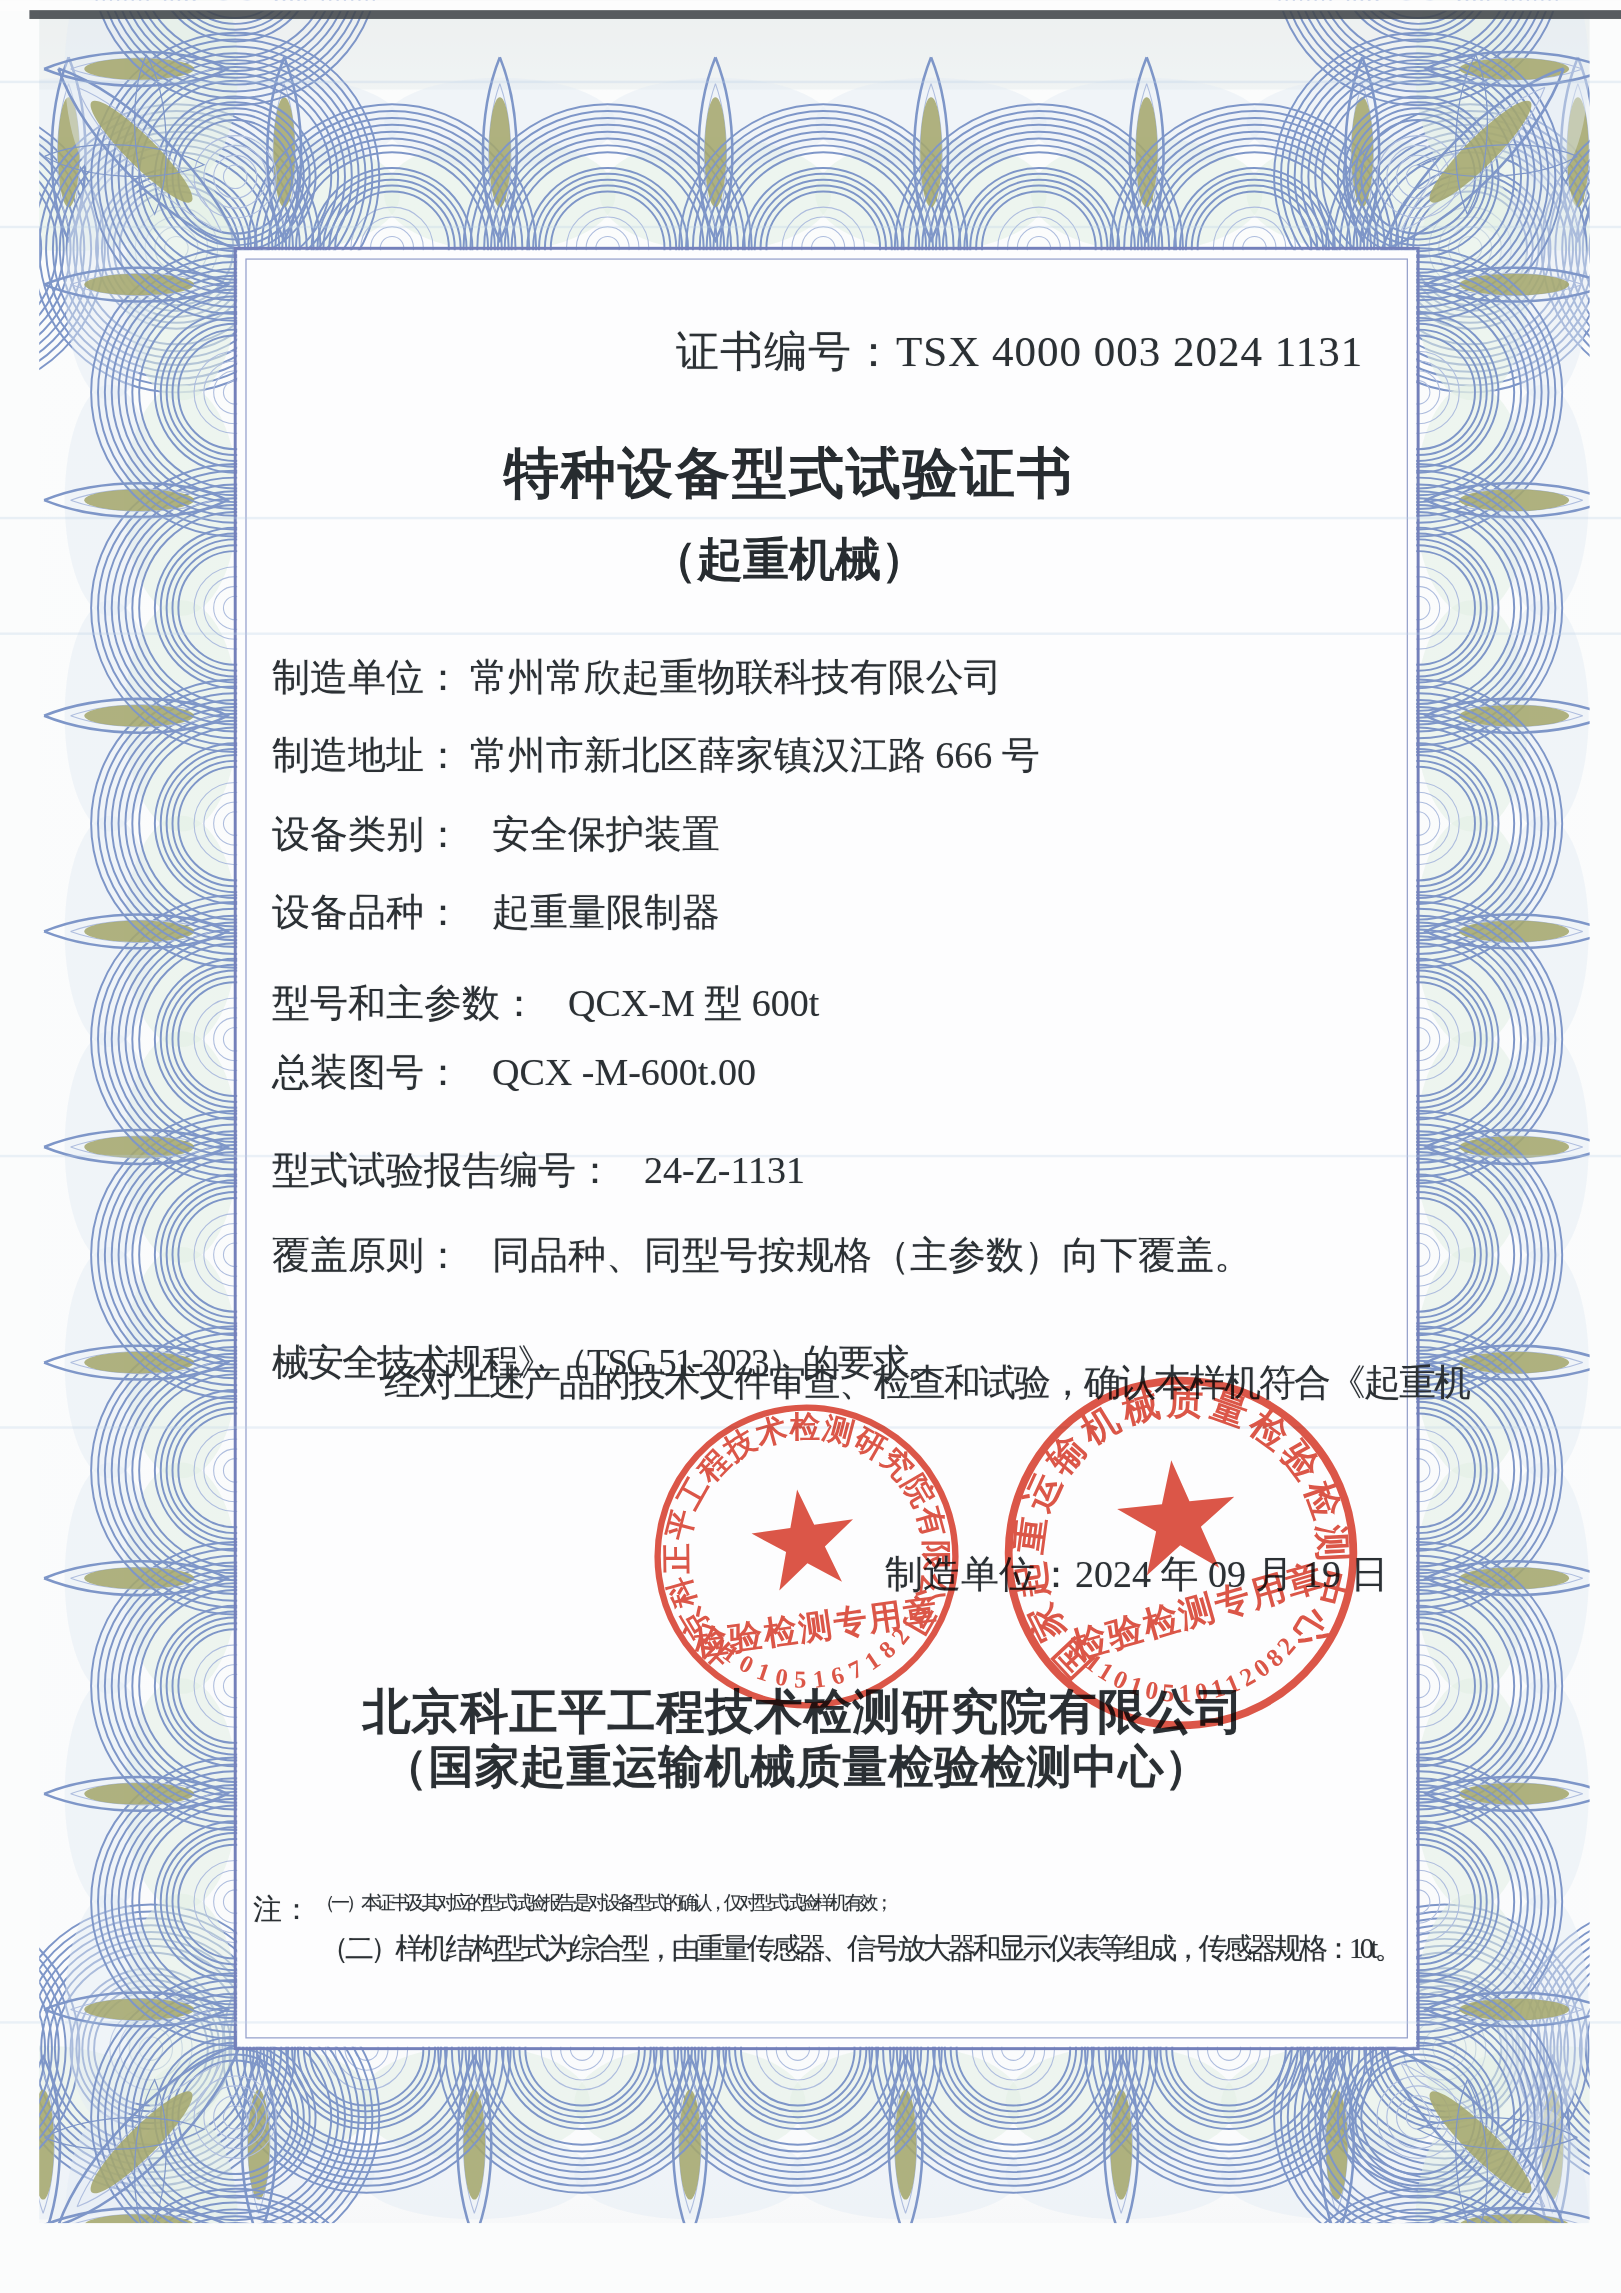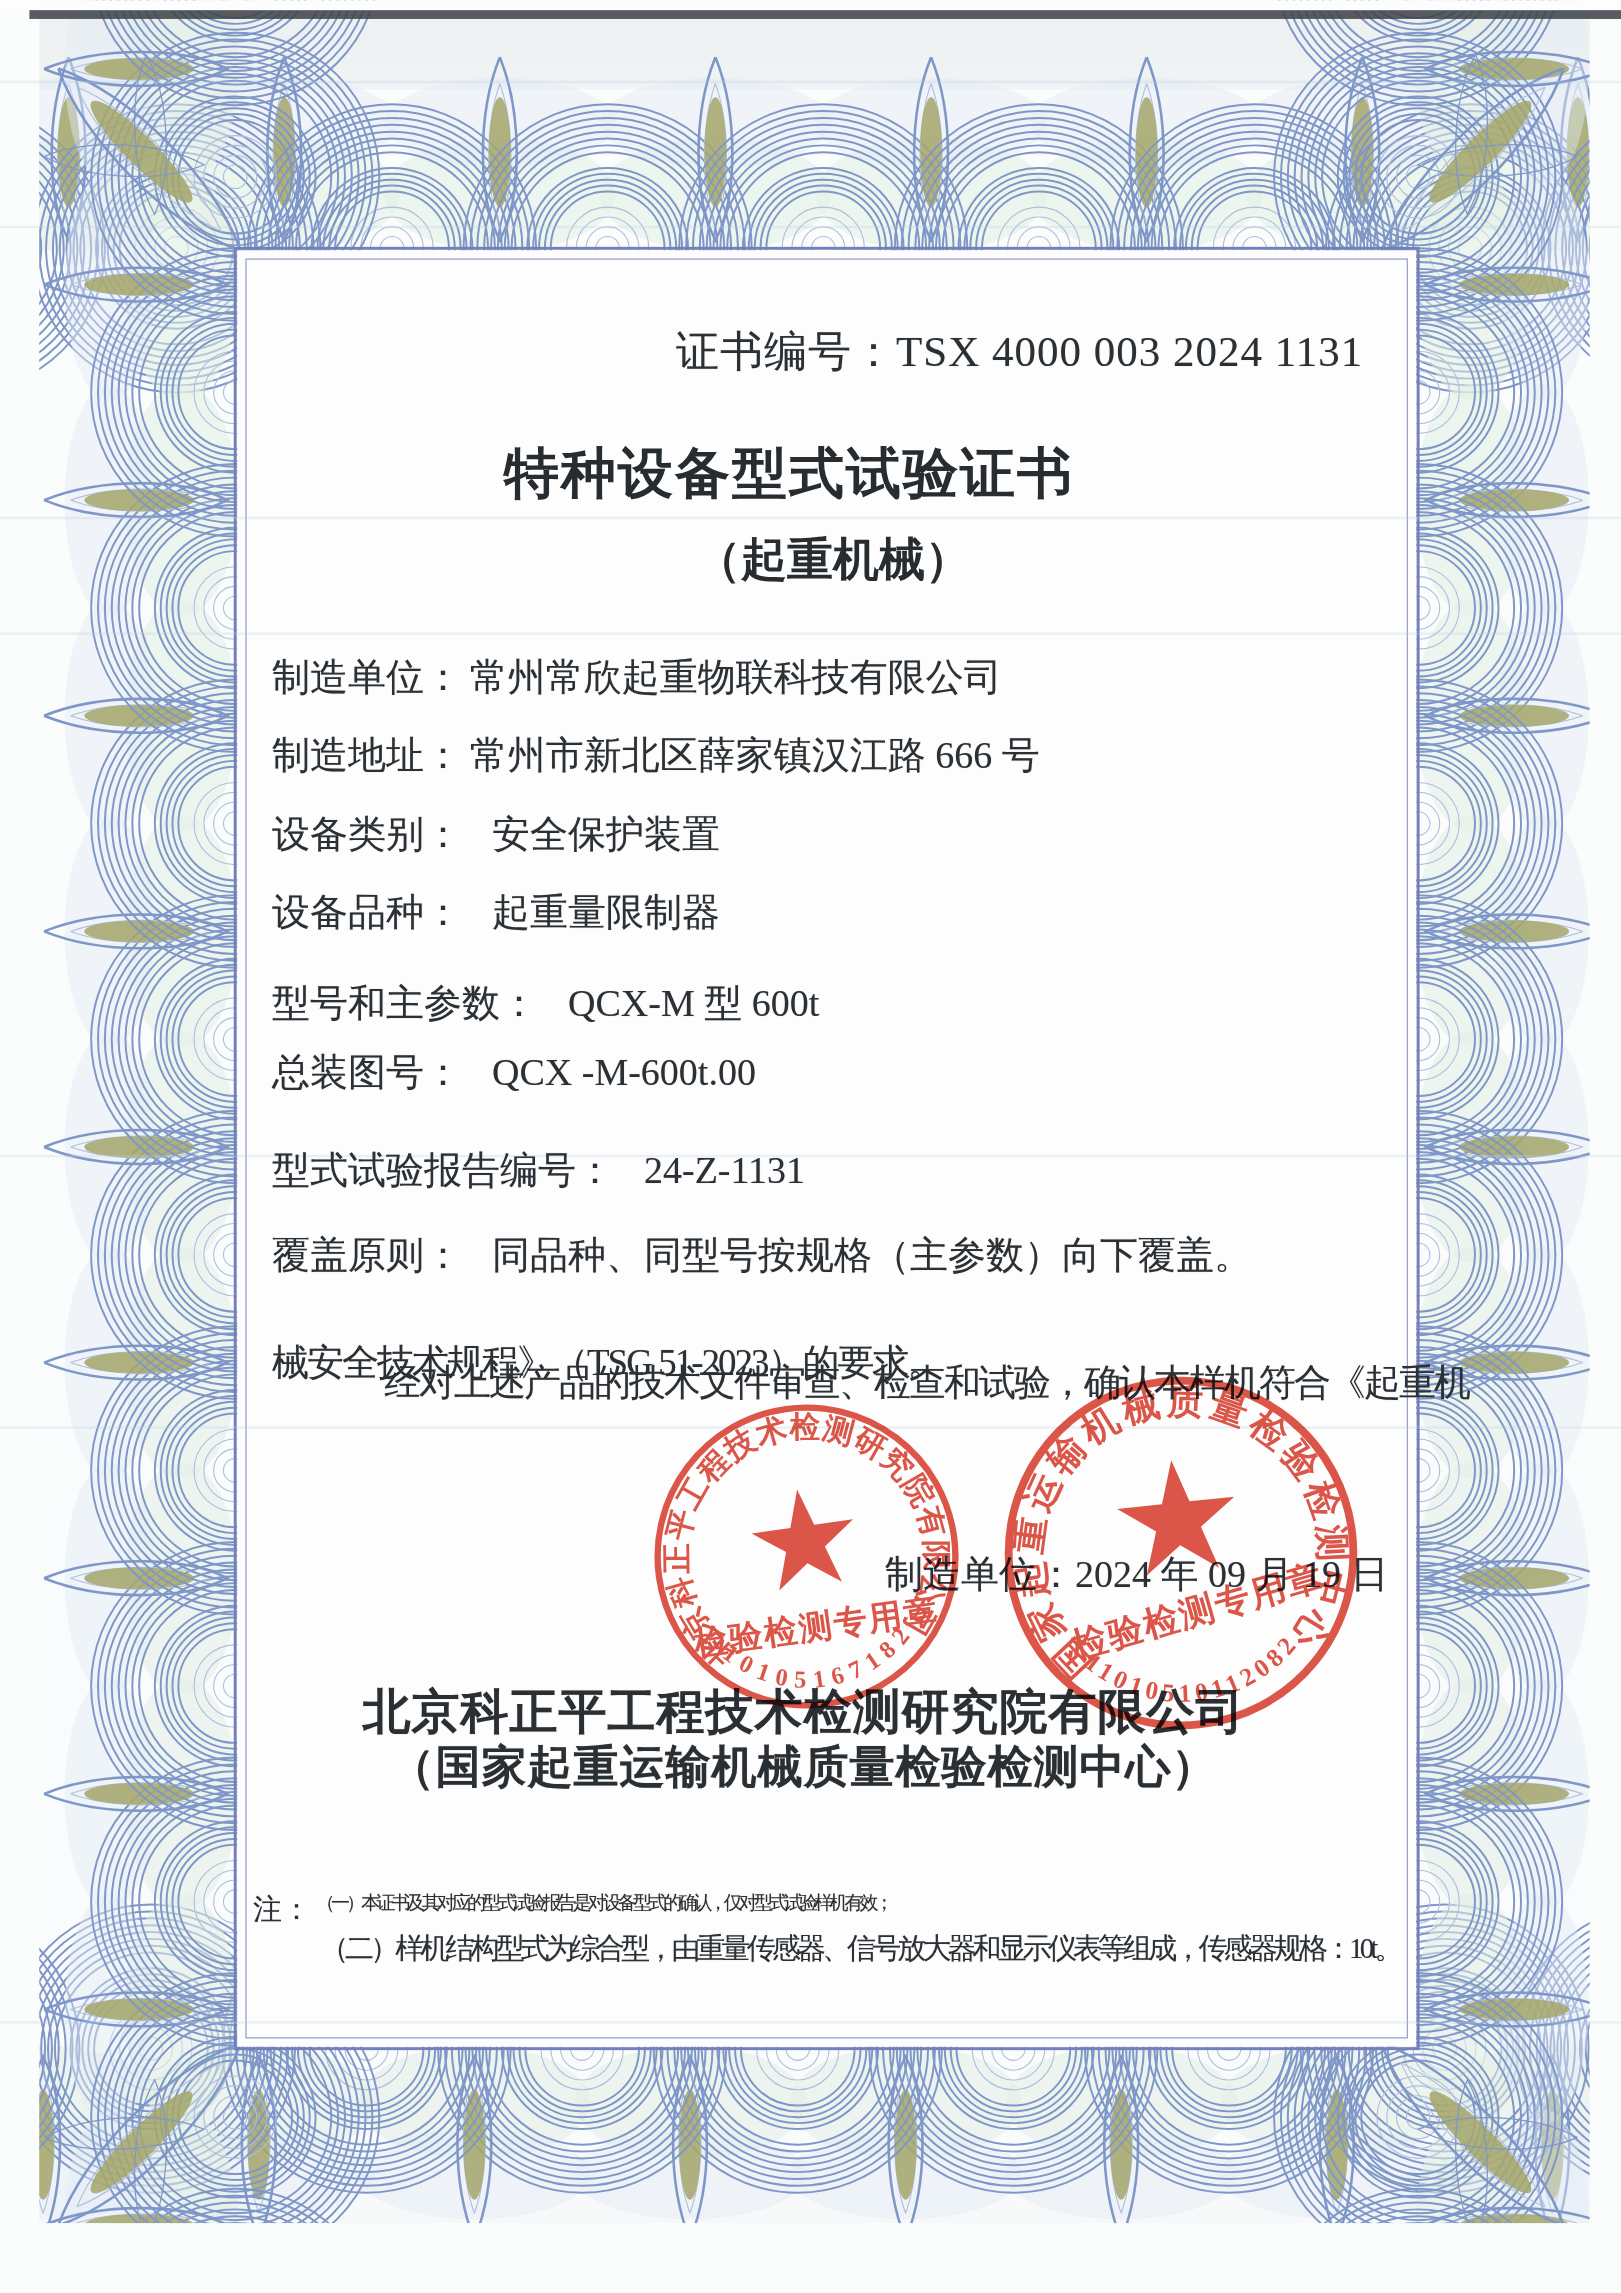--- a/index.html
+++ b/index.html
@@ -28,29 +28,29 @@
   .frame1{fill:none;stroke:var(--frame-blue);stroke-width:3;}
   .frame2{fill:none;stroke:#97a2cc;stroke-width:1.3;}
   .content{position:absolute;left:0;top:0;width:1621px;height:1618px;}
   .content .abs{position:absolute;white-space:nowrap;}
   .certno{top:323px;left:676px;font-size:43px;letter-spacing:1px;}
   .title{top:437px;left:235px;width:1108px;text-align:center;
          font-family:"Liberation Sans","DejaVu Sans",sans-serif;
          font-weight:800;font-size:55px;letter-spacing:2px;color:#272c30;}
   .subtitle{top:529px;left:235px;width:1108px;text-align:center;
             font-family:"Liberation Sans","DejaVu Sans",sans-serif;
-            font-weight:800;font-size:46px;color:#272c30;padding-left:44px;}
+            font-weight:800;font-size:46px;color:#272c30;}
   .frow{left:272px;font-size:38px;}
   .frow .val{margin-left:7.8px;}
   .frow.gap .val{margin-left:30px;}
   .stmt{font-size:37px;letter-spacing:-2px;}
   .date-line{top:1549px;left:885px;font-size:38px;}
   .issuer{top:1680px;left:235px;width:1137px;text-align:center;
           font-size:48px;font-weight:700;letter-spacing:1px;color:#2a2f33;}
-  .issuer-sub{top:1737px;left:235px;width:1137px;text-align:center;
+  .issuer-sub{top:1737px;left:228px;width:1137px;text-align:center;
           font-size:45px;font-weight:700;letter-spacing:1px;color:#2a2f33;}
   .note-label{top:1890px;left:253px;font-size:29px;letter-spacing:0;}
   .note1{top:1890px;left:316px;font-size:19px;letter-spacing:-3.9px;}
   .note2{top:1929px;left:320px;font-size:29px;letter-spacing:-3.9px;}
   .txtshadow{text-shadow:0 0 1px rgba(44,49,53,.35);}
   .stamp{position:absolute;mix-blend-mode:multiply;opacity:.88;}
   .stamp-ring{fill:none;stroke:var(--stamp-red);}
   .stamp-fill{fill:var(--stamp-red);}
   .stamp-txt{fill:var(--stamp-red);font-family:"Liberation Serif","DejaVu Serif",serif;font-weight:700;}
 </style>

